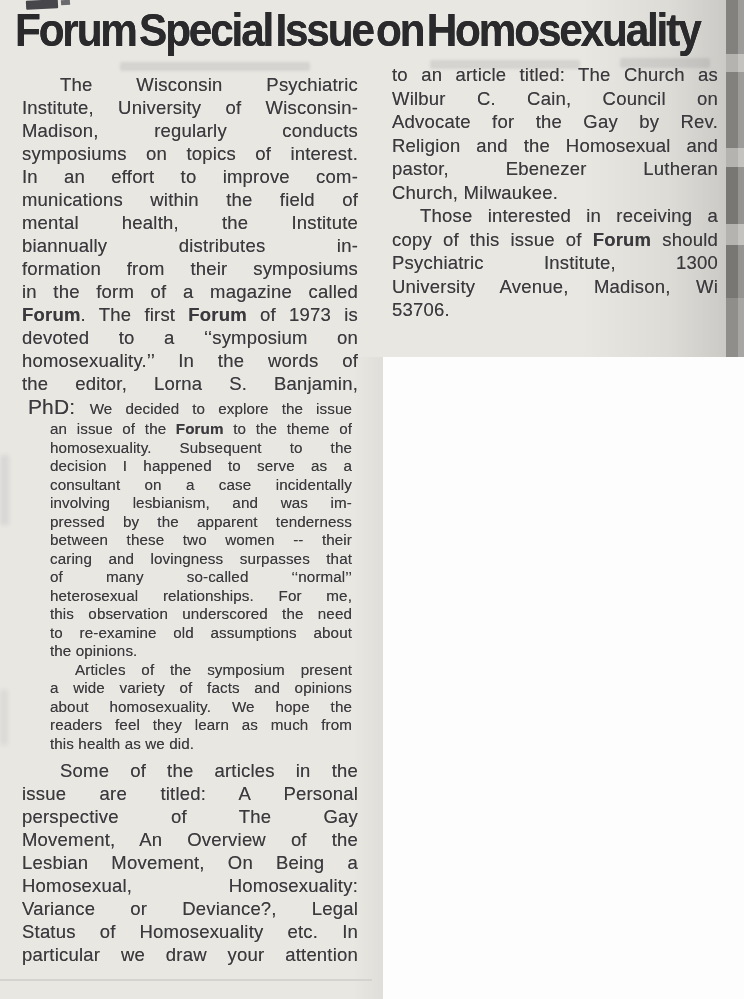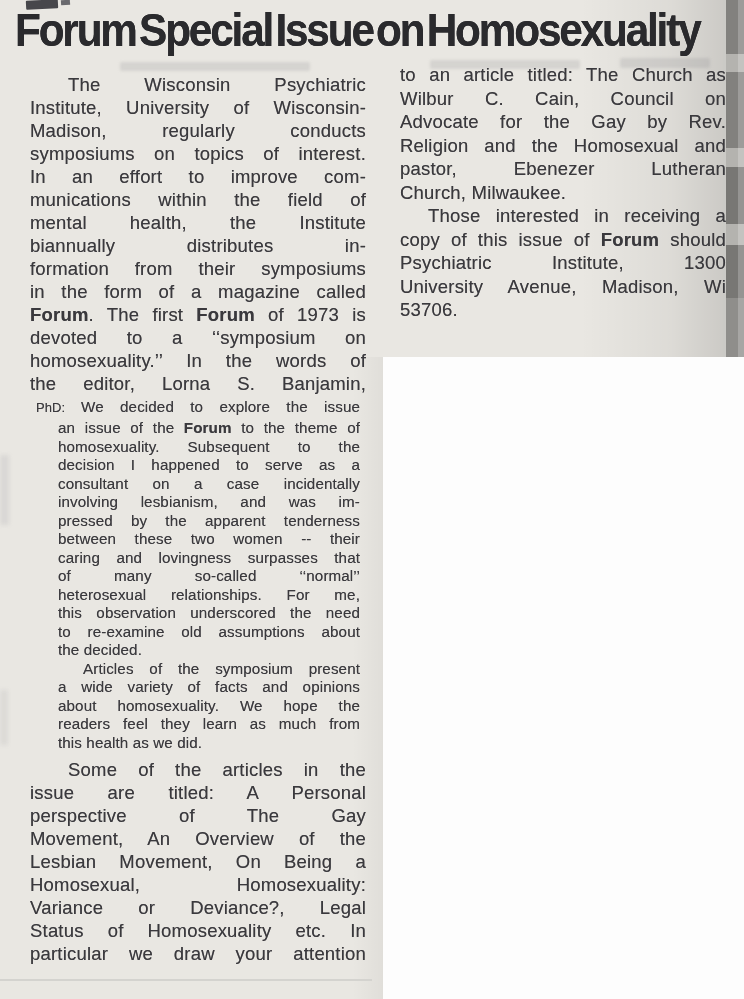--- a/index.html
+++ b/index.html
@@ -33,31 +33,31 @@
   
   #headline{
     position:absolute;left:15px;top:1px;white-space:nowrap;
     font-weight:bold;font-size:47px;line-height:58px;
     letter-spacing:-2.4px;word-spacing:-7px;color:var(--headline_ink);
     transform:scaleX(.9);transform-origin:left top;
     text-shadow:0 0 .6px var(--headline_ink);
   }
   
   .col{position:absolute;color:var(--ink);font-size:18.5px;line-height:23px;
-    letter-spacing:.2px;text-shadow:0 0 .5px rgba(50,49,55,.55);margin-left:8px;}
+    letter-spacing:.2px;text-shadow:0 0 .5px rgba(50,49,55,.55);}
   #col-left{left:22px;top:73px;width:336px;}
   #col-right{left:392px;top:63px;width:326px;line-height:23.5px;}
   .ln{text-align:justify;text-align-last:justify;}
   .ln.last{text-align-last:left;}
   .ln.ind{text-indent:38px;}
   #col-right .ln.ind{text-indent:28px;}
   .ln.ind2{text-indent:25px;}
   .ln.out{text-indent:-22px;line-height:23px;}
   .quote{margin-left:28px;margin-right:6px;font-size:15.2px;line-height:18.5px;letter-spacing:.1px;}
-  .quote .lead{font-size:13px;}
+  .quote .lead{font-size:21px;}
   #para-articles{margin-top:6px;}
   .b{font-weight:bold;}
   
   .artifact{position:absolute;pointer-events:none;}
   #mark-topleft{left:26px;top:0;width:32px;height:9px;background:#47474b;transform:rotate(-3deg);border-radius:1px;}
   #mark-topleft2{left:61px;top:0;width:9px;height:5px;background:#6a6a6e;transform:rotate(-4deg);}
   .ghost{background:rgba(110,110,120,.16);filter:blur(1.6px);border-radius:2px;}
   #ghost1{left:120px;top:62px;width:190px;height:9px;}
   #ghost2{left:430px;top:60px;width:150px;height:9px;}
   #ghost3{left:620px;top:58px;width:90px;height:10px;}
@@ -107,21 +107,21 @@
       <div class="ln"><span>decision I happened to serve as a</span></div>
       <div class="ln"><span>consultant on a case incidentally</span></div>
       <div class="ln"><span>involving lesbianism, and was im-</span></div>
       <div class="ln"><span>pressed by the apparent tenderness</span></div>
       <div class="ln"><span>between these two women -- their</span></div>
       <div class="ln"><span>caring and lovingness surpasses that</span></div>
       <div class="ln"><span>of many so-called ‘‘normal’’</span></div>
       <div class="ln"><span>heterosexual relationships. For me,</span></div>
       <div class="ln"><span>this observation underscored the need</span></div>
       <div class="ln"><span>to re-examine old assumptions about</span></div>
-      <div class="ln last"><span>the decided.</span></div>
+      <div class="ln last"><span>the opinions.</span></div>
     </div>
   <div class="quote">
       <div class="ln ind2"><span>Articles of the symposium present</span></div>
       <div class="ln"><span>a wide variety of facts and opinions</span></div>
       <div class="ln"><span>about homosexuality. We hope the</span></div>
       <div class="ln"><span>readers feel they learn as much from</span></div>
       <div class="ln last"><span>this health as we did.</span></div>
     </div>
   <div id="para-articles">
       <div class="ln ind"><span>Some of the articles in the</span></div>

